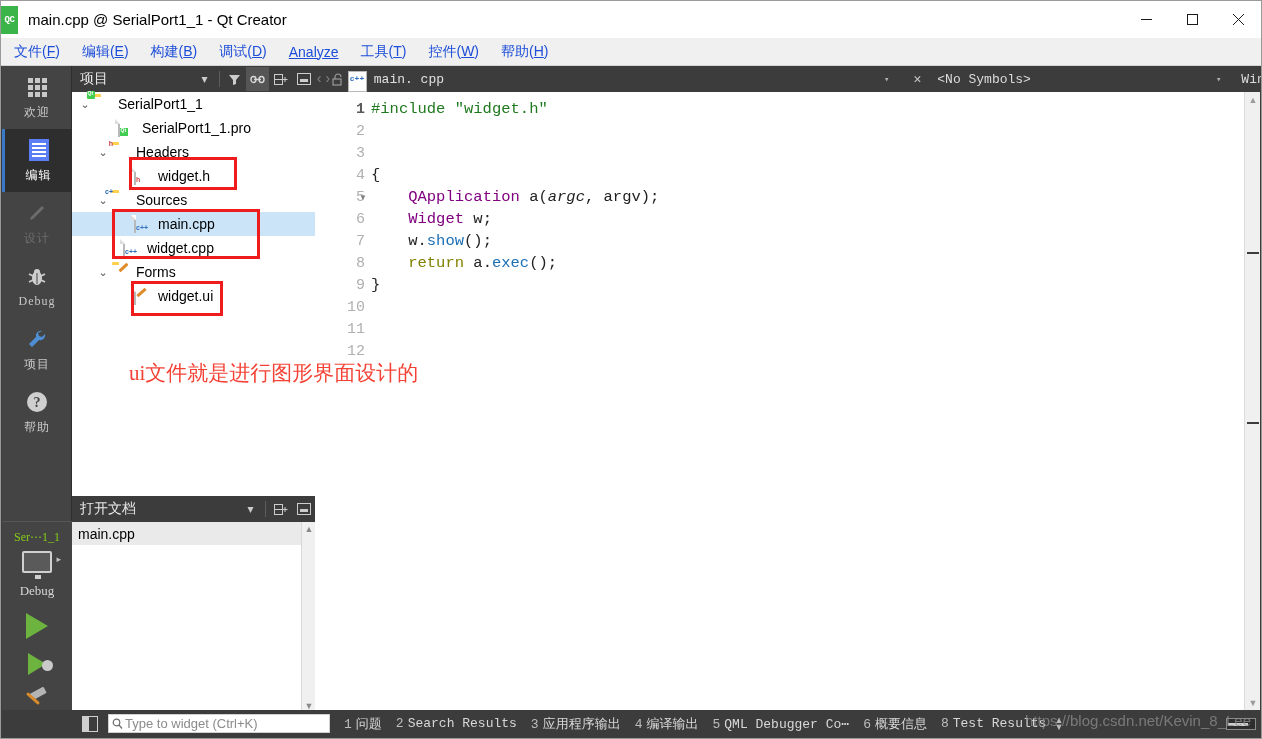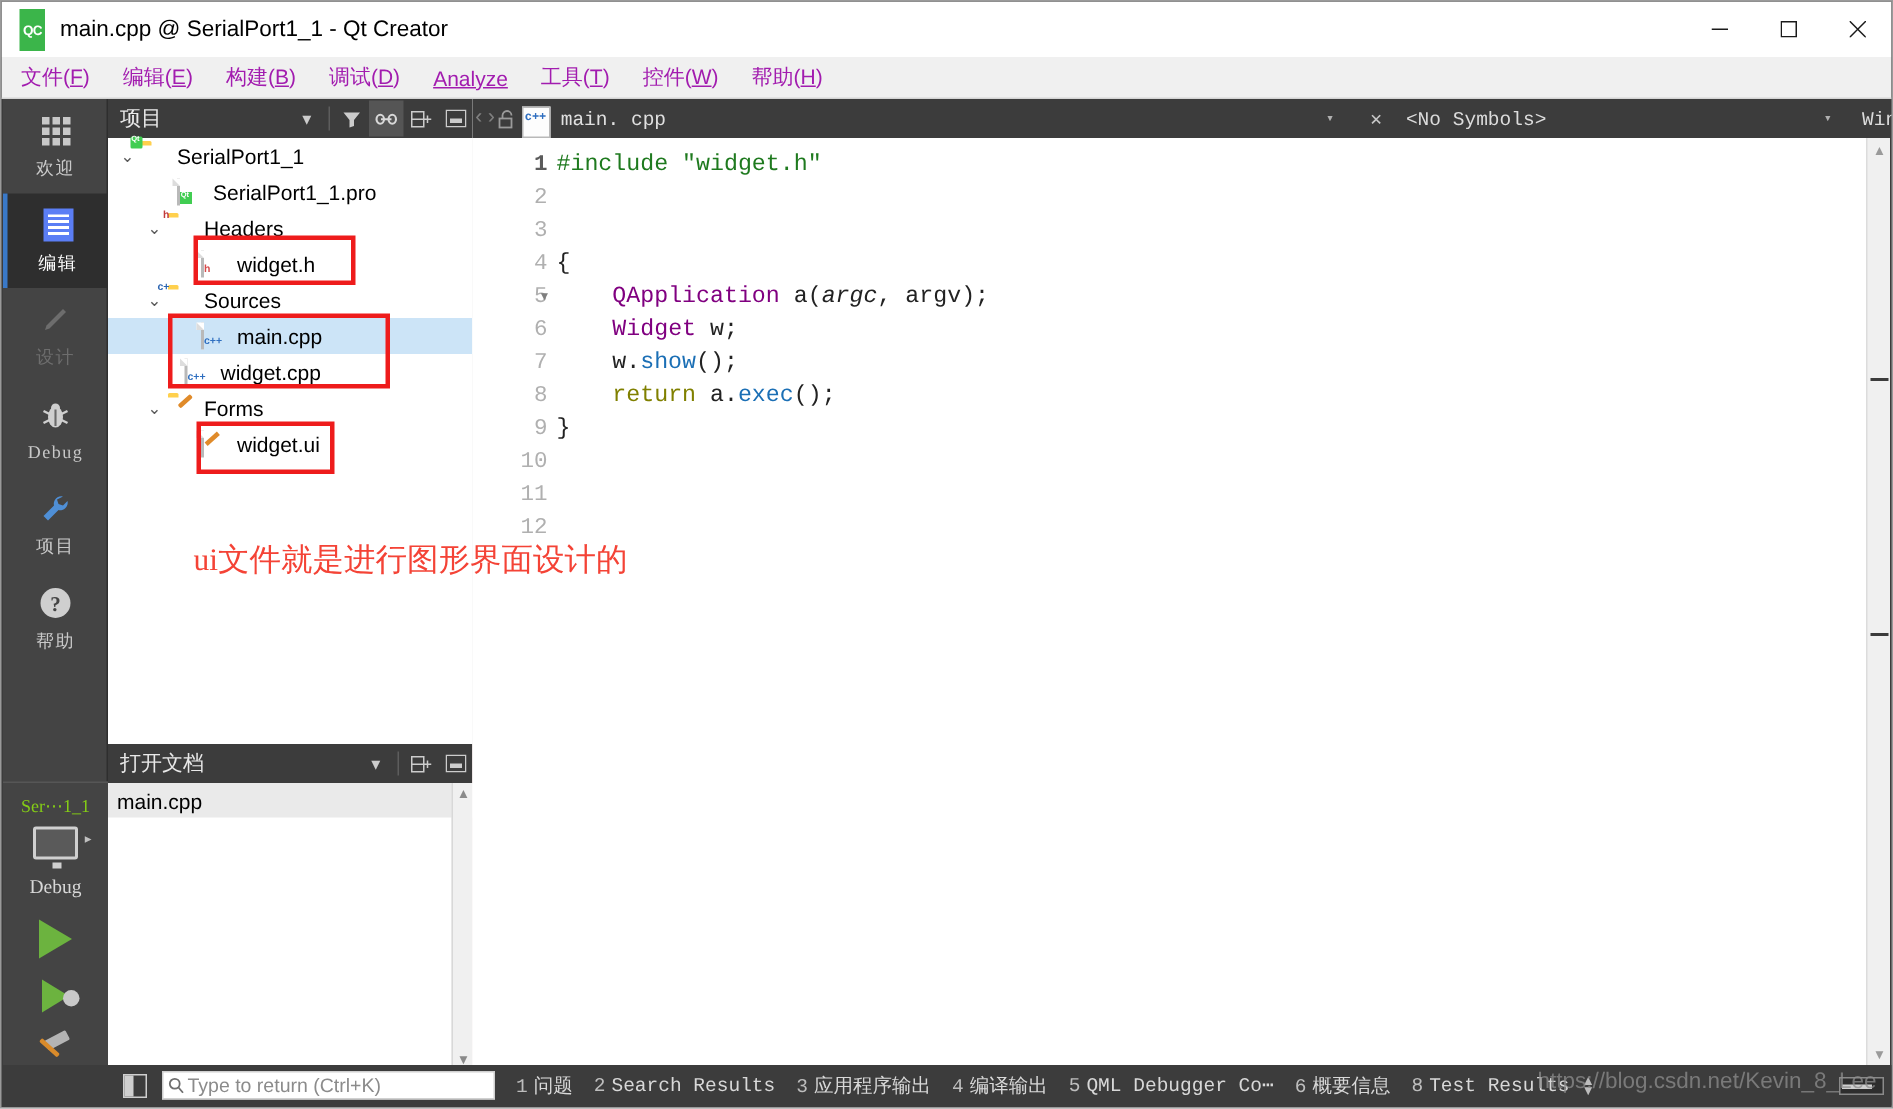--- a/index.html
+++ b/index.html
@@ -18,26 +18,26 @@
     overflow: hidden;
   }
 
   
   .titlebar {
     position: absolute; left: 0; top: 0; width: 1260px; height: 37px;
     background: #ffffff;
     display: flex; align-items: center;
   }
   .qc-logo {
-    width: 17px; height: 28px; margin-left: 12px;
+    width: 17px; height: 28px; margin-left: 0;
     background: #3bb54a; color: #ffffff;
     font-size: 9px; font-weight: bold;
     display: flex; align-items: center; justify-content: center;
     letter-spacing: -0.5px;
-    font-family: Liberation Sans, sans-serif;
+    font-family: Liberation Mono, monospace;
   }
   .title-text {
     margin-left: 10px; font-size: 15px; color: #000000;
     font-family: "Liberation Sans", sans-serif;
     white-space: nowrap;
   }
   .win-btns { margin-left: auto; display: flex; height: 37px; }
   .win-btn {
     width: 46px; height: 37px; display: flex;
     align-items: center; justify-content: center;
@@ -45,21 +45,21 @@
   }
 
   
   .menubar {
     position: absolute; left: 0; top: 37px; width: 1260px; height: 28px;
     background: #f0f0f0;
     display: flex; align-items: center;
     border-bottom: 1px solid #d4d4d4;
   }
   .menu-item {
-    font-size: 14px; color: #a21caf;
+    font-size: 14px; color: #1d4ed8;
     padding: 3px 9px; margin-left: 4px;
     white-space: nowrap;
     font-family: "Liberation Sans", sans-serif;
   }
   .menu-item .mn { text-decoration: underline; }
 
   
   .modebar {
     position: absolute; left: 1px; top: 65px; width: 70px; height: 647px;
     background: #444444;
@@ -597,21 +597,21 @@
 
   <div class="statusbar">
     <div class="st-toggle"></div>
     <div class="locate">
       <div class="mag">
         <svg width="11" height="11" viewBox="0 0 11 11">
           <circle cx="4.5" cy="4.5" r="3.3" fill="none" stroke="#6e6e6e" stroke-width="1.2"></circle>
           <line x1="7" y1="7" x2="10" y2="10.5" stroke="#6e6e6e" stroke-width="1.2"></line>
         </svg>
       </div>
-      <span>Type to return (Ctrl+K)</span>
+      <span>Type to widget (Ctrl+K)</span>
     </div>
 
     <div class="st-item"><span class="num">1</span><span>问题</span></div>
     <div class="st-item"><span class="num">2</span><span>Search Results</span></div>
     <div class="st-item"><span class="num">3</span><span>应用程序输出</span></div>
     <div class="st-item"><span class="num">4</span><span>编译输出</span></div>
     <div class="st-item"><span class="num">5</span><span>QML Debugger Co⋯</span></div>
     <div class="st-item"><span class="num">6</span><span>概要信息</span></div>
     <div class="st-item"><span class="num">8</span><span>Test Results</span></div>
     <div class="st-updown">

